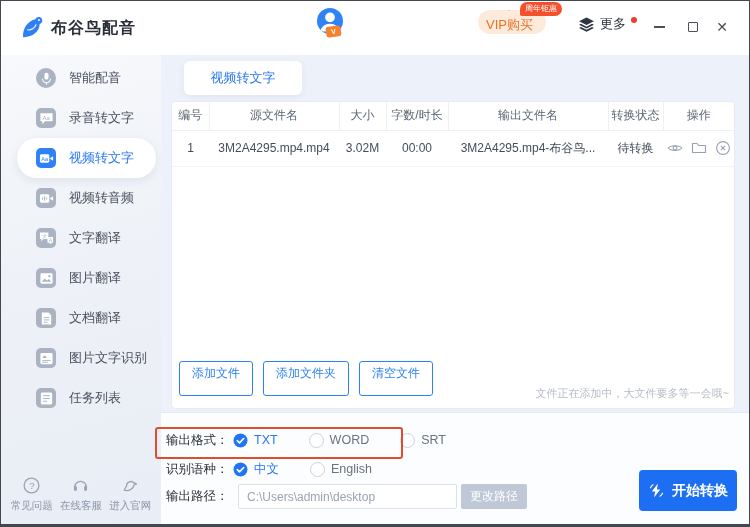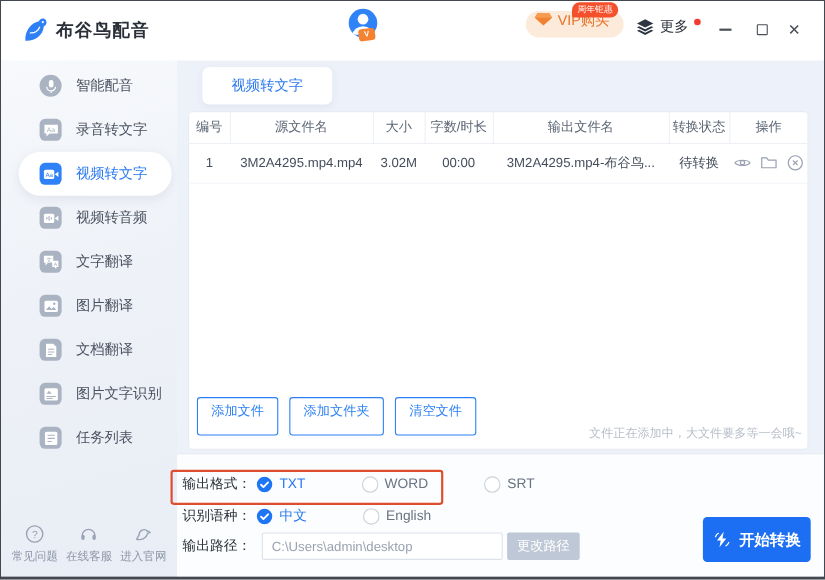--- a/index.html
+++ b/index.html
@@ -10,21 +10,21 @@
 
   
   .titlebar { position:absolute; top:0; left:0; right:0; height:54px; background:#fff; }
   .logo { position:absolute; left:17px; top:12px; width:27px; height:28px; }
   .app-title { position:absolute; left:50px; top:17px; font-size:16px; font-weight:bold; color:#2b3038; letter-spacing:1px; }
   .avatar-wrap { position:absolute; left:316px; top:7px; width:28px; height:30px; cursor:pointer; }
   .avatar { width:26px; height:26px; border-radius:50%; background:#2f83f6; overflow:hidden; }
   .avatar-badge { position:absolute; left:9px; top:18px; width:15px; height:11px; background:#f58230; border-radius:3px;
                   color:#fff; font-size:7px; font-weight:bold; text-align:center; line-height:11px; transform:rotate(-8deg); }
   .vip-pill { position:absolute; left:477px; top:9px; height:24px; padding:0 13px 0 8px; background:#fcebdb; border-radius:13px;
-              display:flex; align-items:flex-start; gap:5px; cursor:pointer; }
+              display:flex; align-items:center; gap:5px; cursor:pointer;flex-direction:column; }
   .vip-pill span { color:#e8722a; font-size:13px; }
   .vip-badge { position:absolute; left:519px; top:1px; height:14px; padding:0 5px; background:#f4502c;
                border-radius:8px 8px 8px 2px; color:#fff; font-size:8px; line-height:14px; }
   .more-group { position:absolute; left:577px; top:14px; display:flex; align-items:center; gap:5px; cursor:pointer; }
   .more-group span { font-size:13px; color:#2b3038; }
   .red-dot { width:6px; height:6px; border-radius:50%; background:#f03b2e; margin-top:-8px; }
   .winbtn { position:absolute; top:13px; width:26px; height:26px; display:flex; align-items:center; justify-content:center; cursor:pointer; }
   .btn-min { left:645px; } .btn-max { left:679px; } .btn-close { left:708px; }
   .min-bar { width:11px; height:2px; background:#4a4f58; }
   .max-box { width:10px; height:10px; border:1.5px solid #4a4f58; border-radius:1px; }
@@ -68,21 +68,21 @@
   .fbtn { height:35px; padding:0 12px; background:#fff; border:1px solid #2d80f5; border-radius:3px;
           color:#2d80f5; font-size:12px; line-height:22px; cursor:pointer; }
   .hint { position:absolute; right:5px; bottom:7px; font-size:11px; color:#b7bdc8; }
 
   
   .options { position:absolute; left:0; right:0; bottom:0; height:112px; background:#fcfdfe; border-top:1px solid #e5e9f0; }
   .opt-row { position:absolute; left:5px; height:24px; display:flex; align-items:center; }
   .row-format { top:15px; } .row-lang { top:44px; } .row-path { top:71px; height:25px; }
   .opt-label { font-size:12.5px; font-weight:normal; color:#2a3038; width:72px; }
   .radio-item { display:flex; align-items:center; gap:6px; cursor:pointer; }
-  .ri-0 { margin-left:-5px; } .ri-gap { margin-left:51px;align-items:center; }
+  .ri-0 { margin-left:-5px; } .ri-gap { margin-left:31px;align-items:center; }
   .radio { width:15px; height:15px; border-radius:50%; }
   .radio.off { background:#fff; border:1px solid #ccd2da; }
   .rlabel { font-size:12.5px; color:#6a7380; }
   .rlabel.sel { color:#2878f0; }
   .path-input { width:219px; height:25px; border:1px solid #dde2ea; border-radius:2px; background:#fff;
                 font-size:12px; color:#9aa3b0; padding:0 8px; font-family:inherit; }
   .path-btn { margin-left:4px; width:66px; height:25px; background:#bec8d6; border:none; border-radius:2px;
               color:#fff; font-size:12px; cursor:pointer; }
   .start-btn { position:absolute; left:478px; top:57px; width:98px; height:41px; background:#1c6ef2; border:none;
                border-radius:4px; color:#fff; font-size:14px; font-weight:bold; display:flex; align-items:center;

